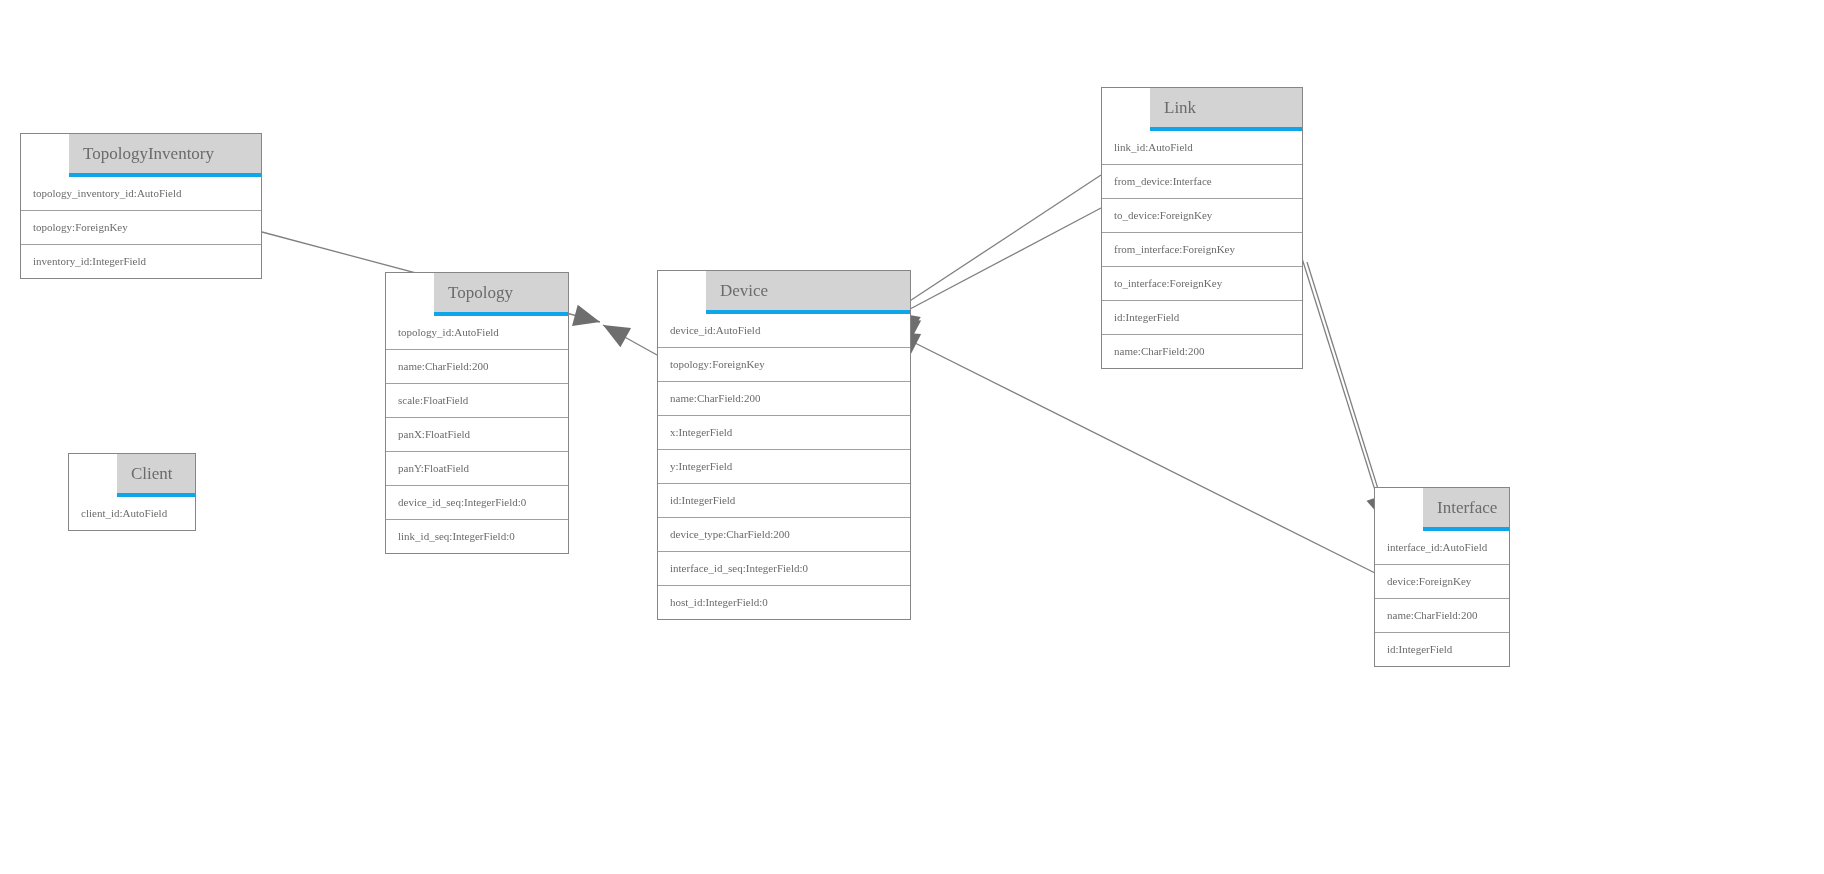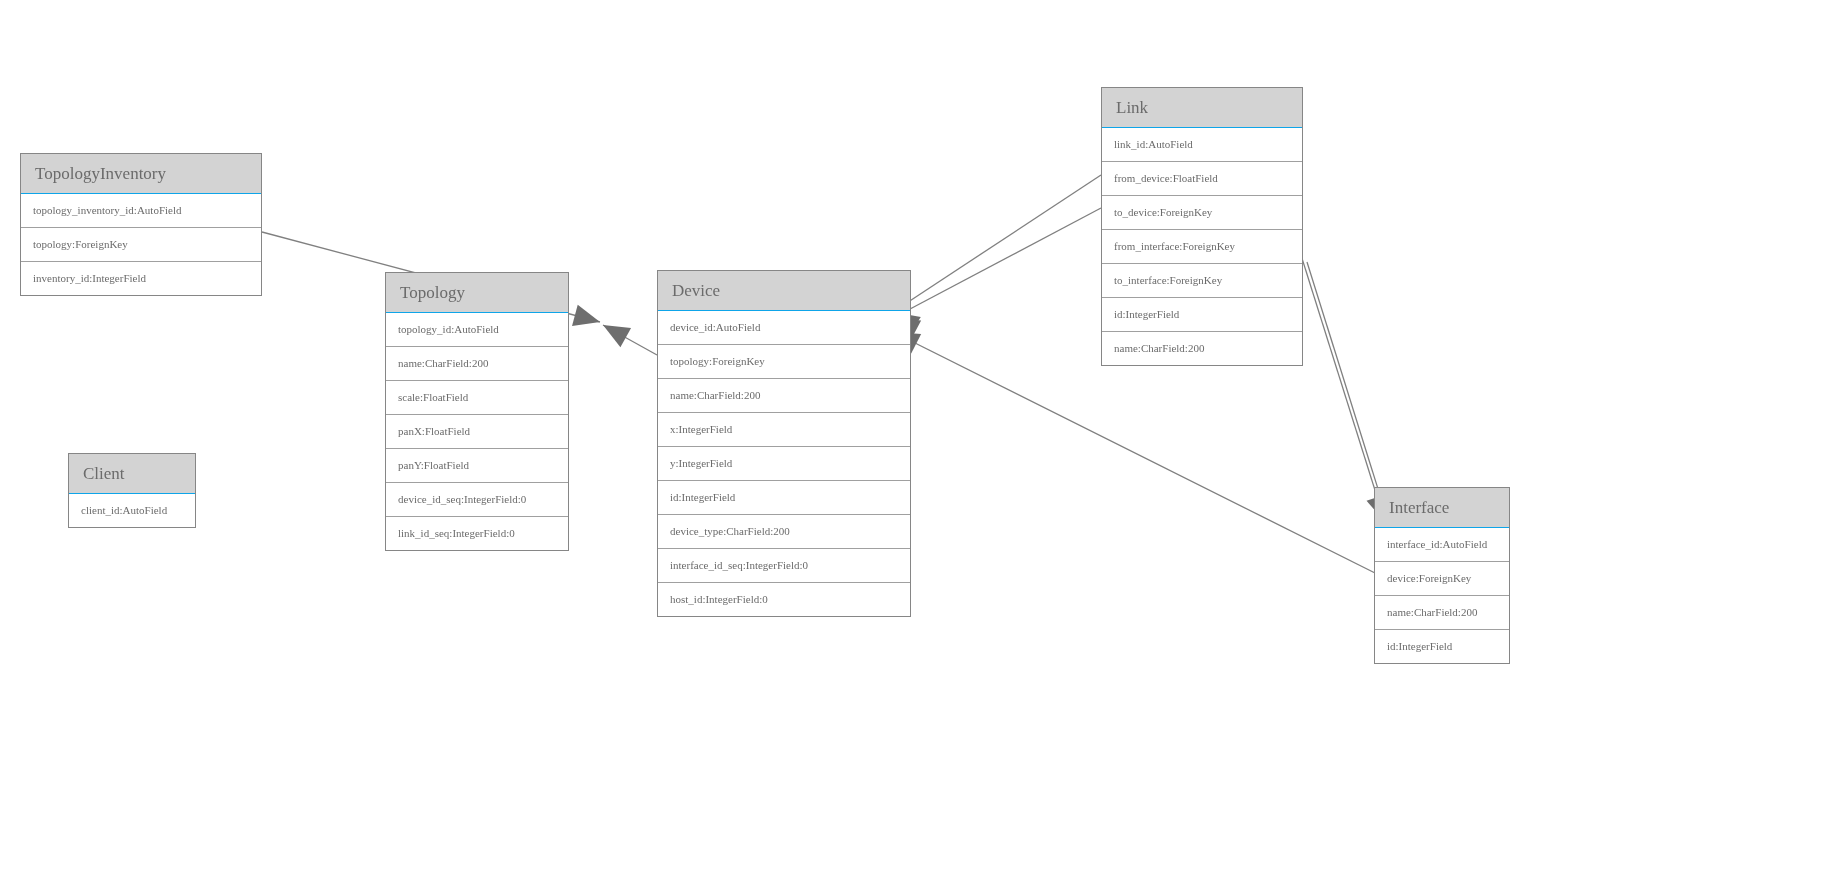--- a/index.html
+++ b/index.html
@@ -26,26 +26,27 @@
   .entity {
     position: absolute;
     box-sizing: border-box;
     border: 1px solid #868686;
     background: #ffffff;
     z-index: 5;
   }
   .entity-header {
     box-sizing: border-box;
     background: #d3d3d3;
-    border-bottom: 1px solid #0ea5e9;
+    border-bottom: 4px solid #0ea5e9;
     color: #6b6b6b;
     font-size: 17px;
     line-height: 1;
     padding: 11px 12px 11px 14px;
     white-space: nowrap;
+    margin-left: 48px;
   }
   .entity-field {
     box-sizing: border-box;
     border-bottom: 1px solid #a0a0a0;
     color: #6b6b6b;
     font-size: 11px;
     line-height: 1;
     padding: 11px 12px 11px 12px;
     white-space: nowrap;
     background: #ffffff;
@@ -84,21 +85,21 @@
         <path d="M 1300,252 L 1385,522" stroke="#808080" stroke-width="1.3" fill="none"></path>
         <polygon points="0,0 -26,-11 -26,11" fill="#6e6e6e" transform="translate(1385,522) rotate(72)"></polygon>
       </g>
       <g>
         <path d="M 1307,262 L 1389,524" stroke="#808080" stroke-width="1.3" fill="none"></path>
         <polygon points="0,0 -26,-11 -26,11" fill="#6e6e6e" transform="translate(1389,524) rotate(72)"></polygon>
       </g>
     </svg>
 
   <div id="entity-layer">
-      <div class="entity" style="left: 20px; top: 153px; width: 242px;">
+      <div class="entity" style="left: 20px; top: 133px; width: 242px;">
         <div class="entity-header">TopologyInventory</div>
         <div class="entity-field">topology_inventory_id:AutoField</div>
         <div class="entity-field">topology:ForeignKey</div>
         <div class="entity-field">inventory_id:IntegerField</div>
       </div>
       <div class="entity" style="left: 68px; top: 453px; width: 128px;">
         <div class="entity-header">Client</div>
         <div class="entity-field">client_id:AutoField</div>
       </div>
       <div class="entity" style="left: 385px; top: 272px; width: 184px;">
@@ -119,21 +120,21 @@
         <div class="entity-field">x:IntegerField</div>
         <div class="entity-field">y:IntegerField</div>
         <div class="entity-field">id:IntegerField</div>
         <div class="entity-field">device_type:CharField:200</div>
         <div class="entity-field">interface_id_seq:IntegerField:0</div>
         <div class="entity-field">host_id:IntegerField:0</div>
       </div>
       <div class="entity" style="left: 1101px; top: 87px; width: 202px;">
         <div class="entity-header">Link</div>
         <div class="entity-field">link_id:AutoField</div>
-        <div class="entity-field">from_device:FloatField</div>
+        <div class="entity-field">from_device:Interface</div>
         <div class="entity-field">to_device:ForeignKey</div>
         <div class="entity-field">from_interface:ForeignKey</div>
         <div class="entity-field">to_interface:ForeignKey</div>
         <div class="entity-field">id:IntegerField</div>
         <div class="entity-field">name:CharField:200</div>
       </div>
       <div class="entity" style="left: 1374px; top: 487px; width: 136px;">
         <div class="entity-header">Interface</div>
         <div class="entity-field">interface_id:AutoField</div>
         <div class="entity-field">device:ForeignKey</div>

